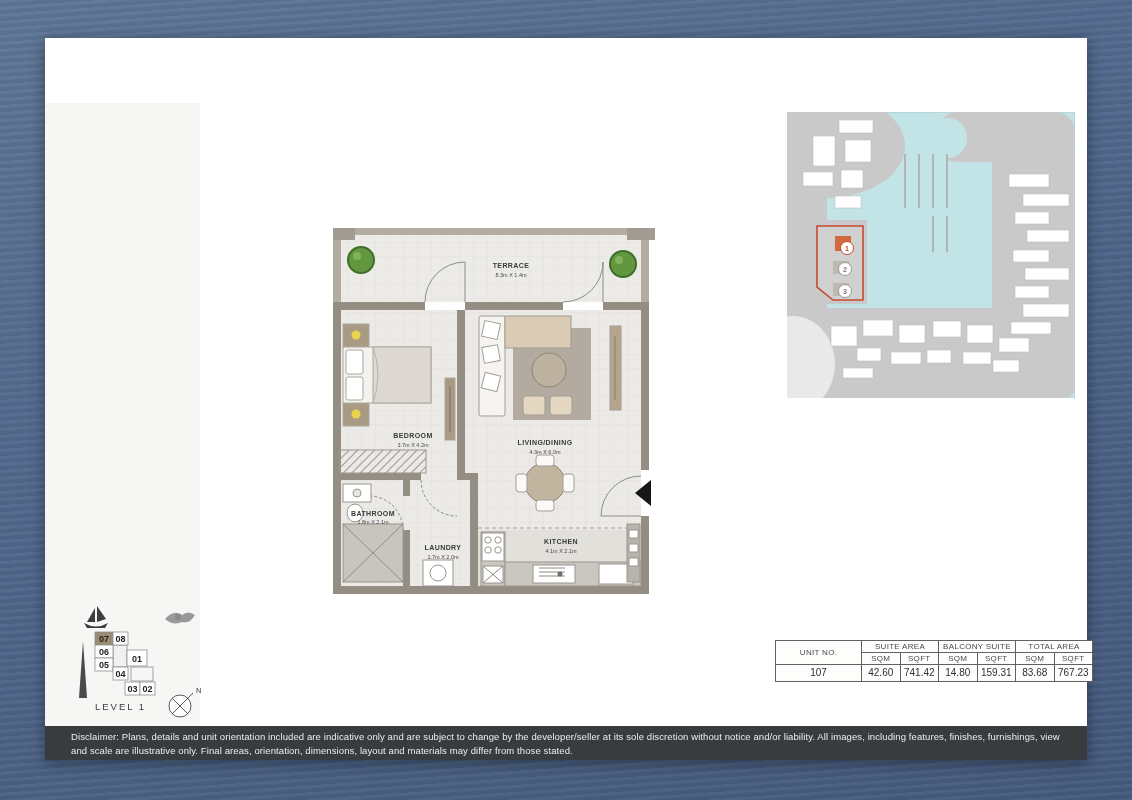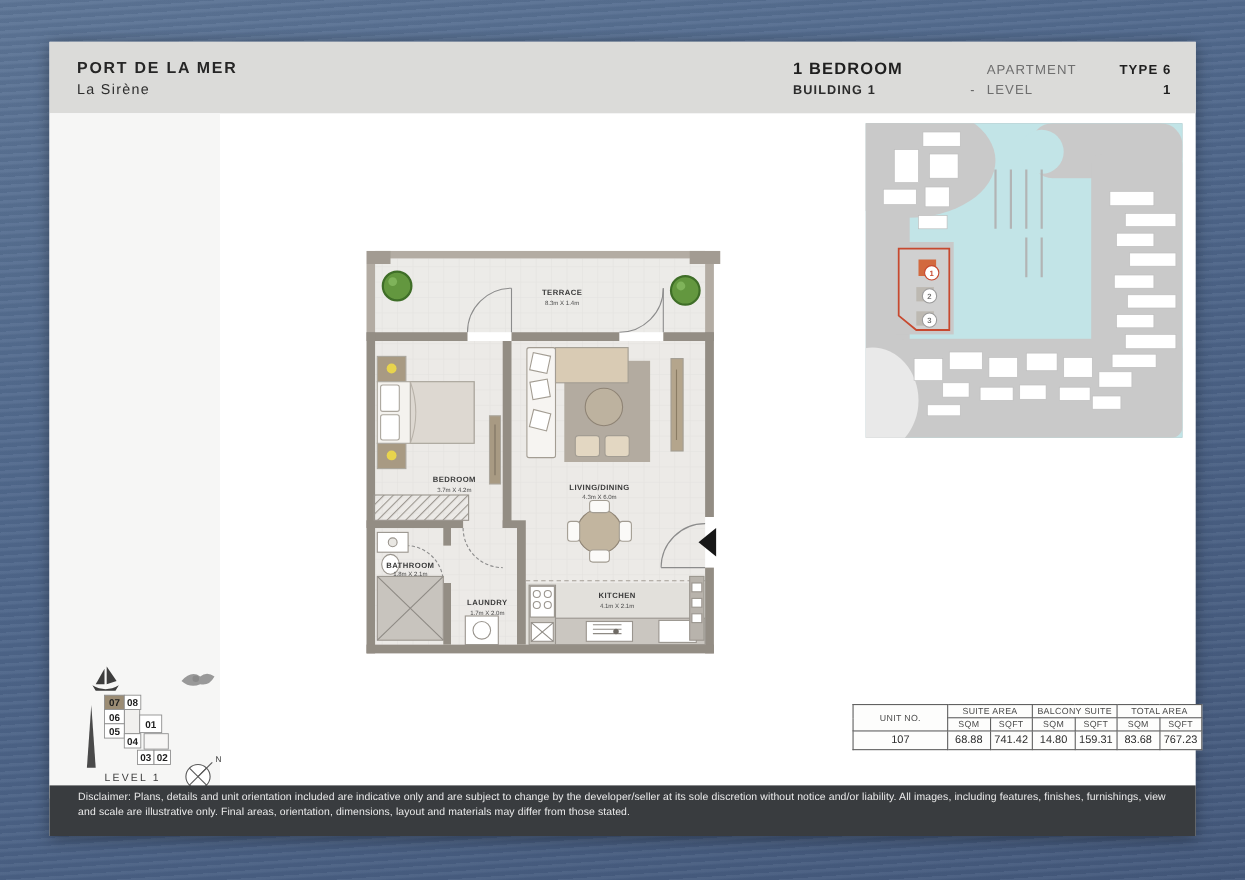--- a/index.html
+++ b/index.html
@@ -42,48 +42,28 @@
   
   .area-table { position:absolute; left:730px; top:602px; width:318px; border-collapse:collapse;
                 background:#fdfdfc; table-layout:fixed; }
   .area-table td { border:1px solid #616161; text-align:center; vertical-align:middle;
                    font-size:8px; color:#4a4a4a; letter-spacing:.3px; padding:1px 2px; line-height:1.15; }
   .area-table .val { font-size:10px; color:#2e2e2e; letter-spacing:0; padding:2px 2px; }
   .area-table .unitcol { width:86px; }
   .area-table .sqm { width:30px; } .area-table .sqft { width:43px; }
 
   
-  .disclaimer { position:absolute; left:0; bottom:0; width:100%; height:46px; background:#393c3f;
+  .disclaimer { position:absolute; left:0; bottom:0; width:100%; height:34px; background:#393c3f;
                 color:#ececec; font-size:9.5px; line-height:13.5px; padding:4px 26px; letter-spacing:.1px; }
 </style>
 </head>
 <body>
 
 <div class="page">
 
-  <div class="hdr">
-    <div class="hdr-left">
-      <div class="l1">PORT DE LA MER</div>
-      <div class="l2">La Sirène</div>
-    </div>
-    <div class="hdr-right">
-      <div class="hr-big">1 BEDROOM</div>
-      <div></div>
-      <div class="hr-pair hr-apt">
-        <span class="muted">APARTMENT</span>
-        <span class="dark">TYPE 6</span>
-      </div>
-      <div class="hr-sm">BUILDING 1</div>
-      <div class="hr-dash">-</div>
-      <div class="hr-pair hr-apt">
-        <span class="muted">LEVEL</span>
-        <span class="dark">1</span>
-      </div>
-    </div>
-  </div>
 
   <div class="left-strip"></div>
 
   <div class="floorplan">
   <svg width="322" height="374" viewBox="0 0 322 374">
     <defs>
       <pattern id="hatch" width="6" height="6" patternTransform="rotate(45)" patternUnits="userSpaceOnUse">
         <line x1="0" y1="0" x2="0" y2="6" stroke="#9a958e" stroke-width="2"></line>
       </pattern>
       <pattern id="grid" width="14" height="14" patternUnits="userSpaceOnUse">
@@ -364,21 +344,21 @@
     <tr>
       <td class="sqm">SQM</td>
       <td class="sqft">SQFT</td>
       <td class="sqm">SQM</td>
       <td class="sqft">SQFT</td>
       <td class="sqm">SQM</td>
       <td class="sqft">SQFT</td>
     </tr>
     <tr>
       <td class="val">107</td>
-      <td class="val">68.88</td>
+      <td class="val">42.60</td>
       <td class="val">741.42</td>
       <td class="val">14.80</td>
       <td class="val">159.31</td>
       <td class="val">83.68</td>
       <td class="val">767.23</td>
     </tr>
   </tbody>
     </table>
 
   <div class="disclaimer">

